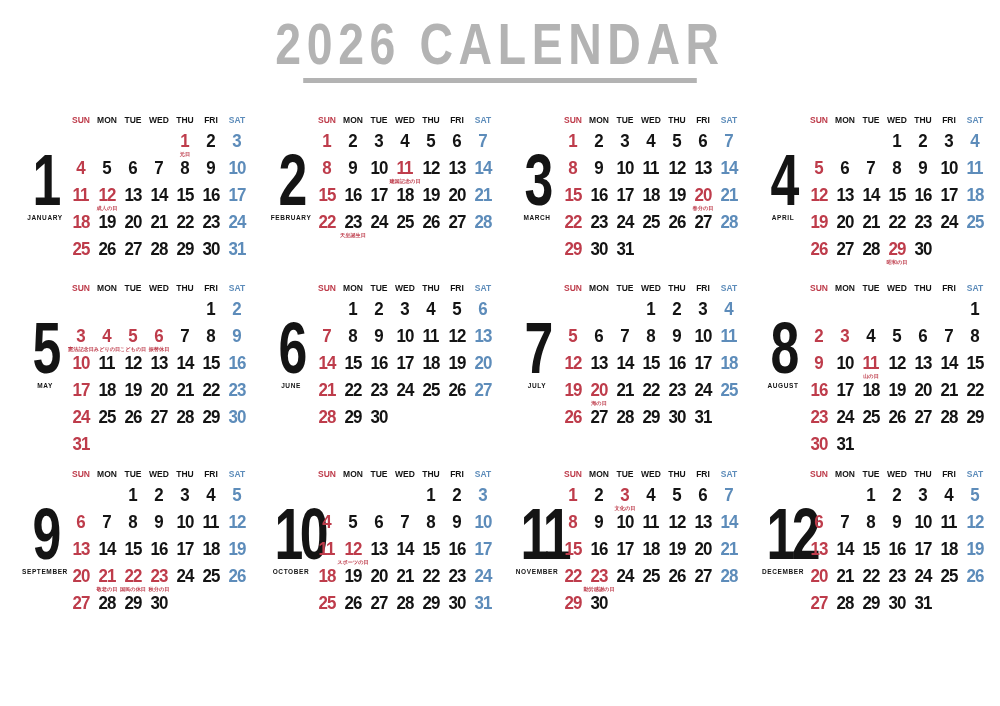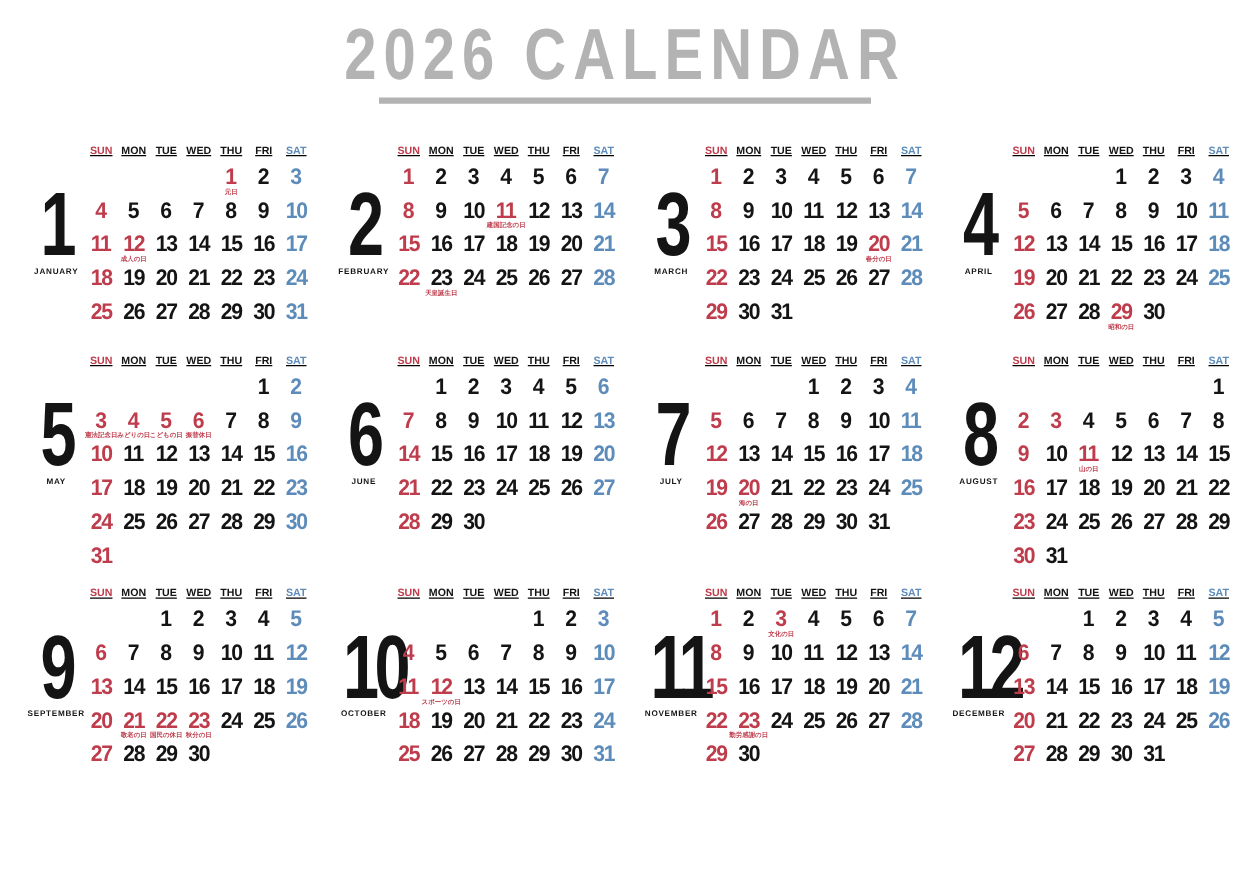--- a/index.html
+++ b/index.html
@@ -16,21 +16,21 @@
   #months-grid{display:grid;grid-template-columns:repeat(4,246px);
                grid-template-rows:168px 186px 186px;padding-left:22px;margin-top:28px;}
   .month{display:flex;align-items:flex-start;}
   .m-label{width:46px;flex:0 0 46px;text-align:center;padding-top:40px;}
   .m-numeral{font-size:72px;line-height:0.82;font-weight:bold;color:var(--black);
              letter-spacing:-0.07em;transform:scaleX(0.72);transform-origin:50% 0;
              white-space:nowrap;}
   .m-name{font-size:6.5px;font-weight:bold;color:var(--black);letter-spacing:0.6px;
           margin-top:4px;white-space:nowrap;}
 
-  table.month-grid{border-collapse:collapse;table-layout:fixed;margin-top:2px;text-decoration:underline;}
+  table.month-grid{border-collapse:collapse;table-layout:fixed;margin-top:2px;}
   .month-grid th{width:26px;height:15px;padding:0;font-size:8.5px;font-weight:bold;
                  text-align:center;color:var(--black);letter-spacing:0;}
   .month-grid th.r{color:var(--red);} .month-grid th.b{color:var(--blue);}
   .month-grid td{width:26px;height:27px;padding:0;text-align:center;vertical-align:middle;
                  position:relative;}
   .d{font-size:18px;font-weight:bold;color:var(--black);letter-spacing:-1px;
      display:inline-block;transform:scaleX(0.94);}
   .d.r{color:var(--red);} .d.b{color:var(--blue);}
   .holiday{position:absolute;left:50%;bottom:-2px;transform:translateX(-50%) scale(0.86);
            font-size:6px;line-height:6px;color:var(--red);white-space:nowrap;

